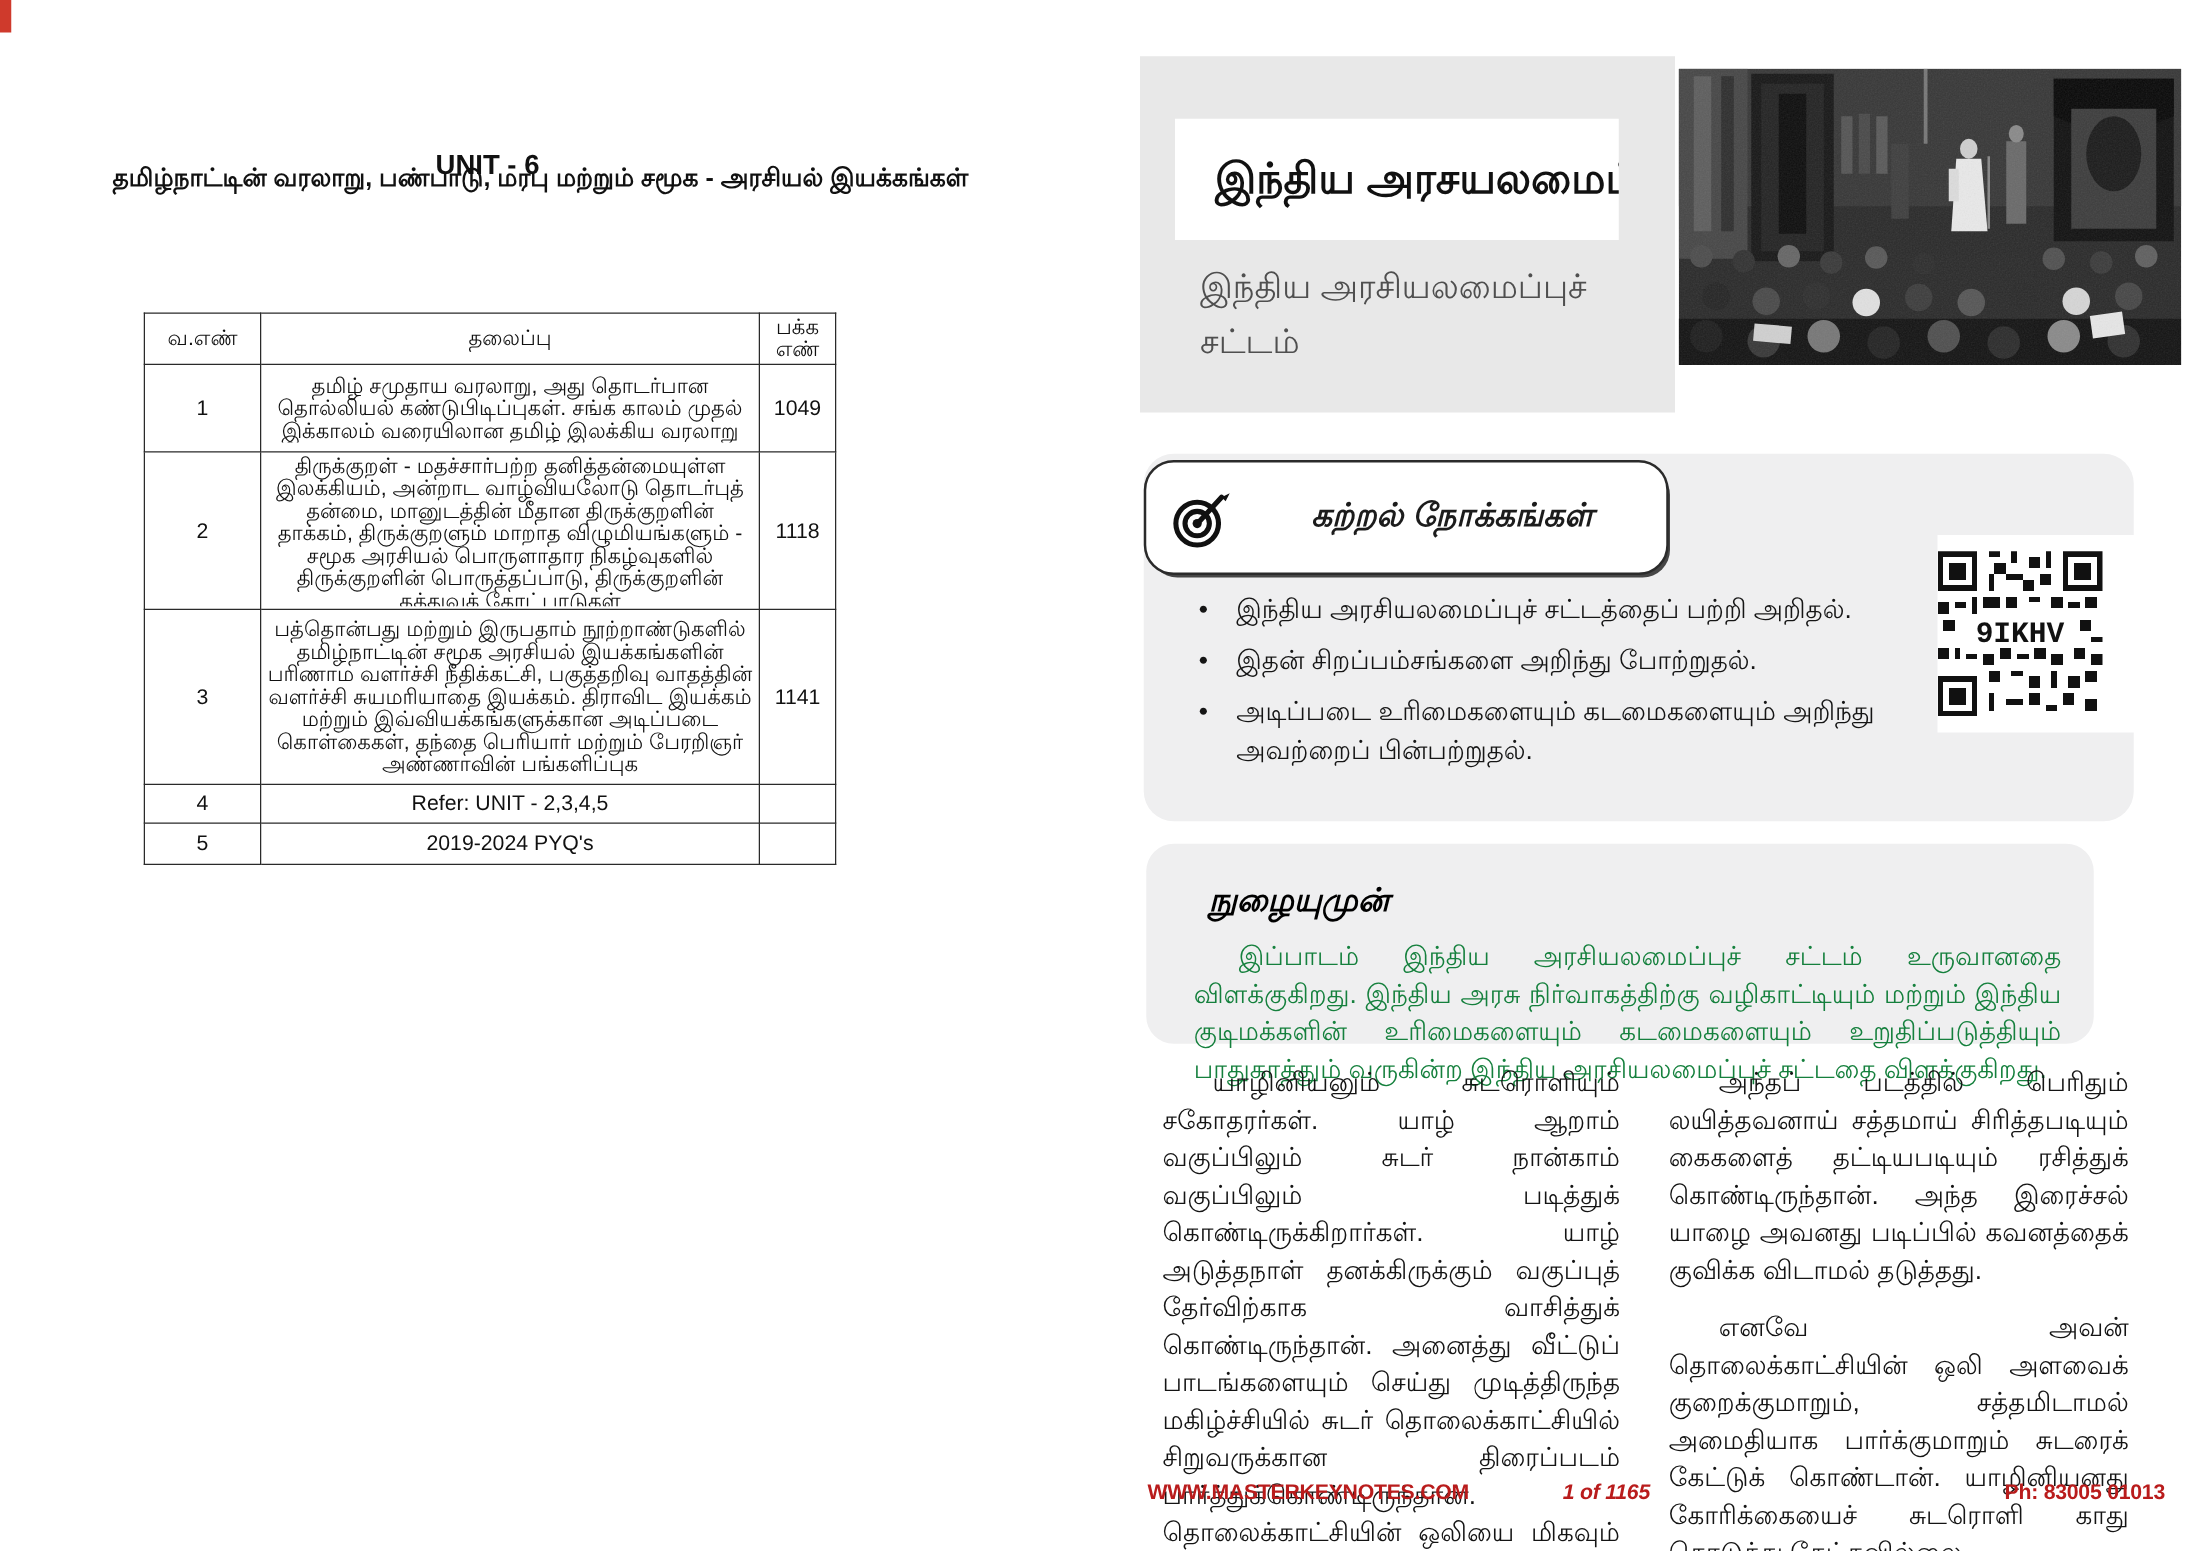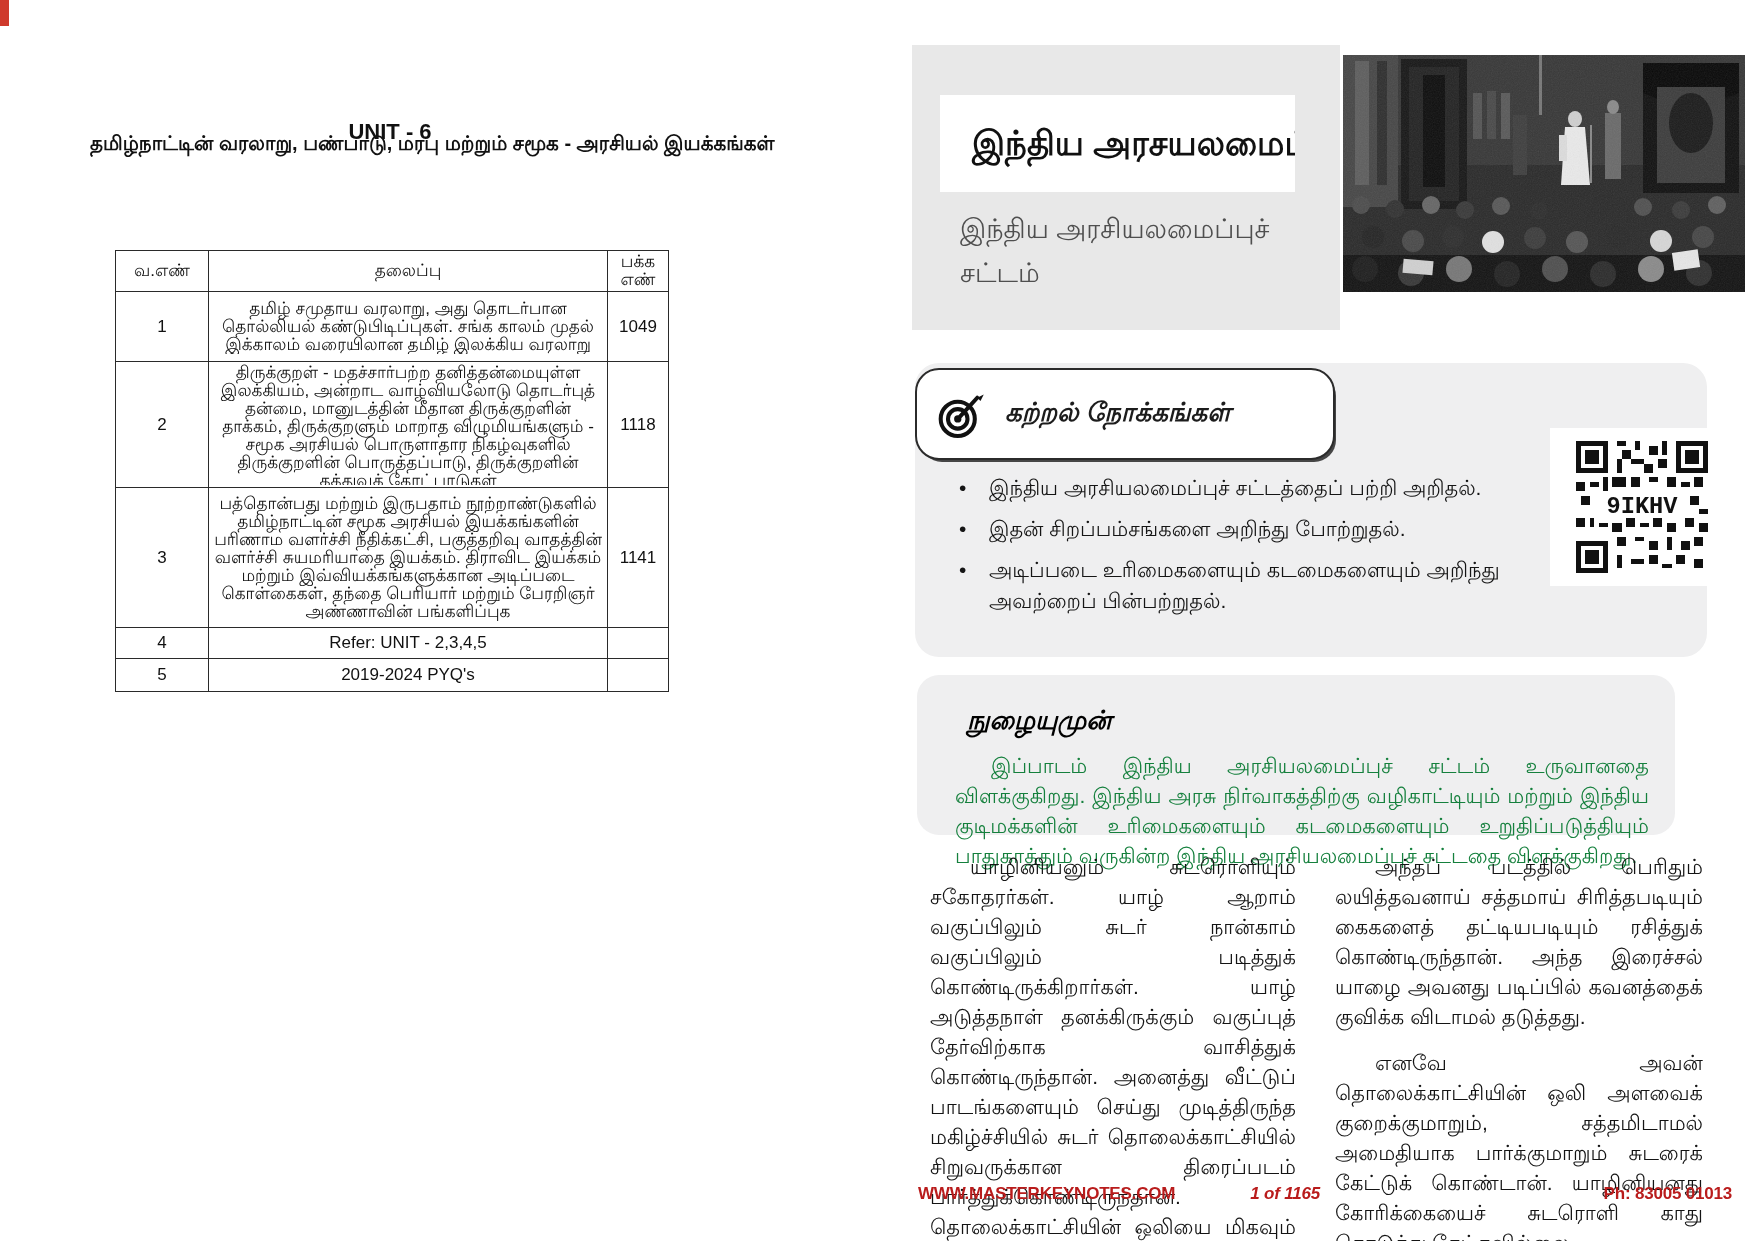--- a/index.html
+++ b/index.html
@@ -37,27 +37,27 @@
   .photo{position:absolute;left:1343px;top:55px;width:402px;height:237px;display:block;}
   
   .bullets-panel{position:absolute;left:915px;top:363px;width:792px;height:294px;
     background:#efeff0;border-radius:24px;}
   .objectives-box{
     position:absolute;left:915px;top:368px;width:420px;height:92px;background:#ffffff;
     border:2.5px solid #2b2b2b;border-radius:24px;box-sizing:border-box;
     box-shadow:3px 4px 0 -2px rgba(40,40,40,.85);
     display:flex;align-items:center;gap:18px;padding:0 0 0 18px;
   }
-  .objectives-heading{font-size:26px;font-weight:bold;font-style:italic;color:#1c1c1c;}
+  .objectives-heading{font-size:26px;font-weight:bold;font-style:italic;color:#1c1c1c;margin-left:44px;}
   .bullet-list{position:absolute;left:955px;top:472px;width:590px;}
   .bullet{position:relative;padding-left:34px;font-size:21px;line-height:31px;
     margin-bottom:10px;color:#151515;}
   .bullet::before{content:"\2022";position:absolute;left:4px;top:0;font-size:21px;}
   .qr-box{position:absolute;left:1550px;top:428px;width:158px;height:158px;background:#ffffff;
-    display:flex;align-items:center;justify-content:flex-end;}
+    display:flex;align-items:center;justify-content:flex-start;}
   .qr-box svg{width:132px;height:132px;display:block;}
   
   .intro-panel{position:absolute;left:917px;top:675px;width:758px;height:160px;
     background:#efeff0;border-radius:22px;box-sizing:border-box;padding:18px 26px 0 38px;}
   .intro-heading{font-size:26px;font-weight:bold;font-style:italic;color:#000000;margin:12px;}
   .intro-text{margin:12px 0 0;font-size:21px;line-height:30px;text-align:justify;
     text-indent:36px;color:#15803d;}
   
   .story-col{position:absolute;top:852px;font-size:21px;line-height:30px;color:#141414;}
   .story-col p{margin:0 0 16px;text-indent:40px;text-align:justify;}

